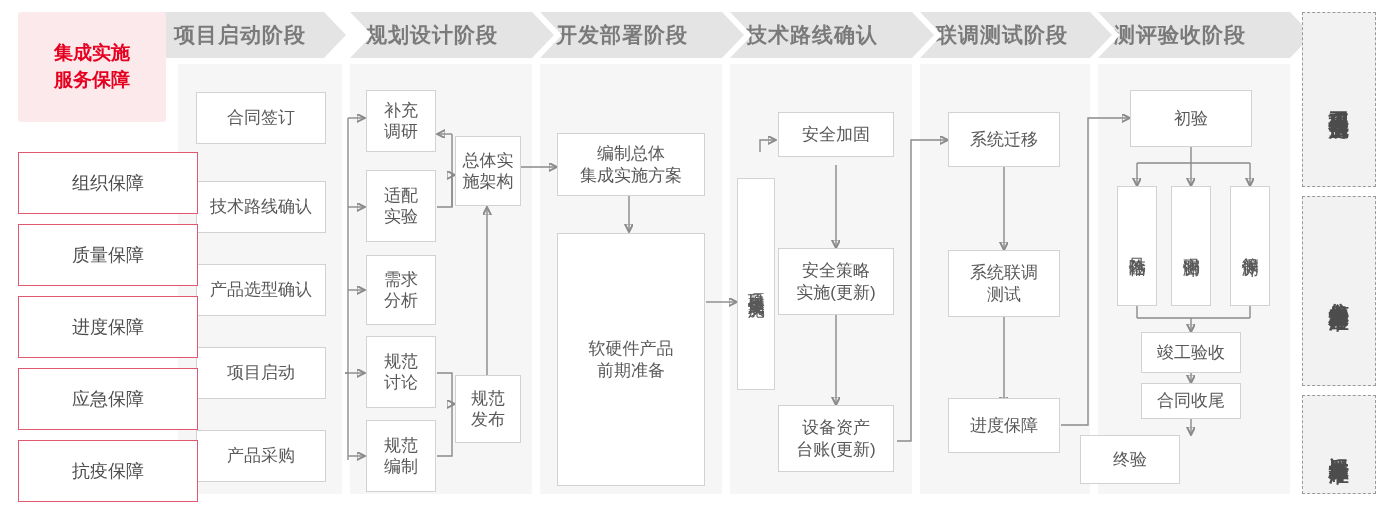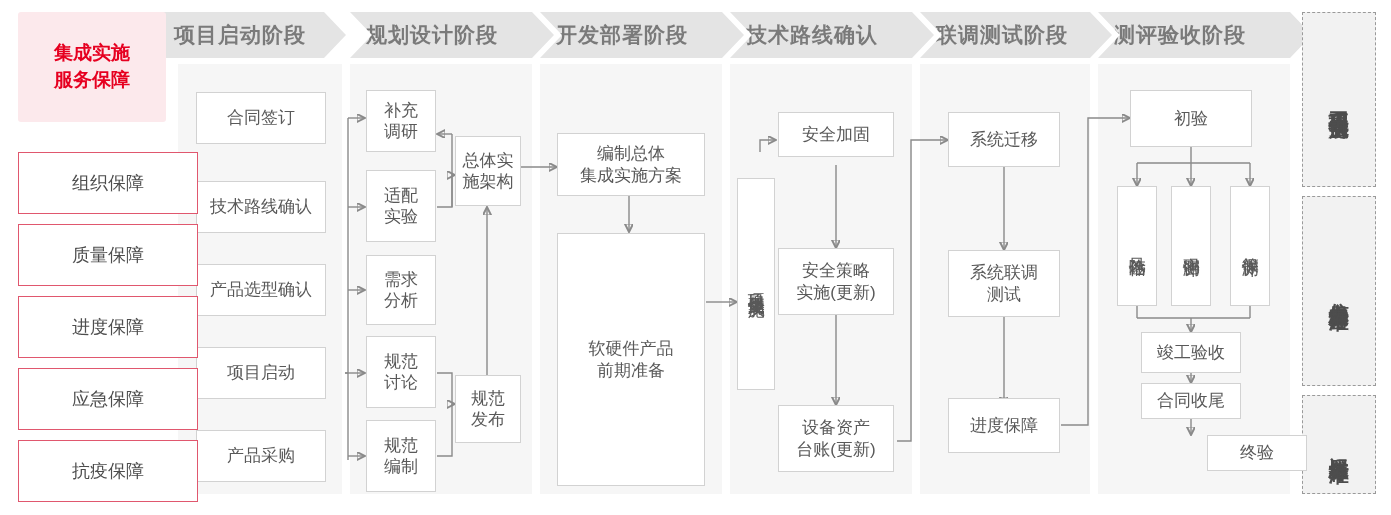--- a/index.html
+++ b/index.html
@@ -166,21 +166,21 @@
   <div class="box" style="left:948px;top:112px;width:112px;height:55px">系统迁移</div>
   <div class="box" style="left:948px;top:250px;width:112px;height:67px">系统联调<br>测试</div>
   <div class="box" style="left:948px;top:398px;width:112px;height:55px">进度保障</div>
 
   <div class="box" style="left:1130px;top:90px;width:122px;height:57px">初验</div>
   <div class="box v" style="left: 1117px; top: 186px; width: 40px; height: 120px; white-space: nowrap;">风险评估</div>
   <div class="box v" style="left: 1171px; top: 186px; width: 40px; height: 120px; white-space: nowrap;">密码测评</div>
   <div class="box v" style="left: 1230px; top: 186px; width: 40px; height: 120px; white-space: nowrap;">等保测评</div>
   <div class="box" style="left:1141px;top:332px;width:100px;height:41px">竣工验收</div>
   <div class="box" style="left:1141px;top:383px;width:100px;height:36px">合同收尾</div>
-  <div class="box" style="left:1207px;top:435px;width:100px;height:36px">终验</div>
+  <div class="box" style="left:1080px;top:435px;width:100px;height:49px">终验</div>
 
   <div class="side" style="top:12px;width:74px;height:175px">
     <span class="t">工程项目实施指引</span>
   </div>
   <div class="side" style="top:196px;width:74px;height:190px">
     <span class="t">信息安全保密标准</span>
   </div>
   <div class="side" style="top:395px;width:74px;height:99px">
     <span class="t">运维服务标准</span>
   </div>

